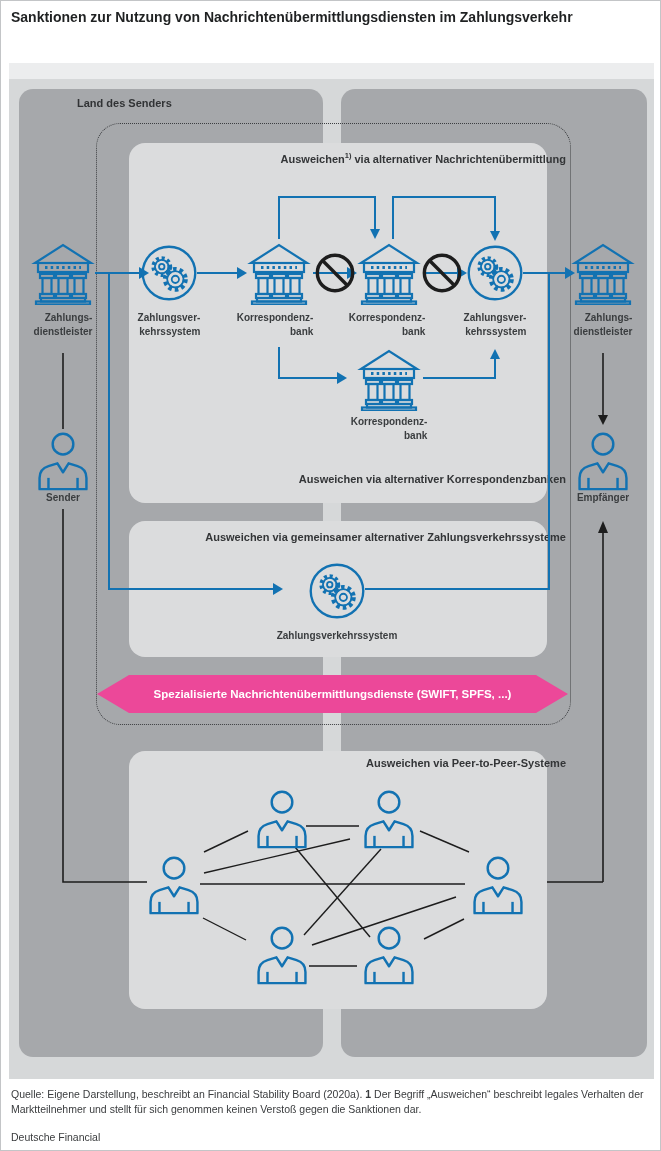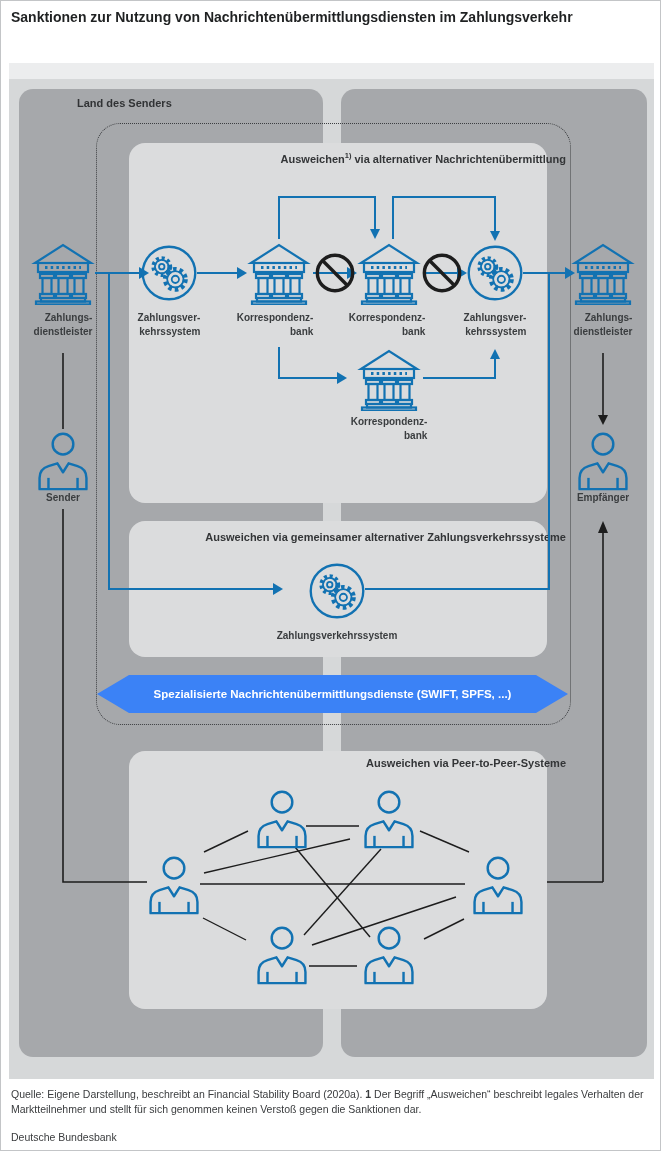--- a/index.html
+++ b/index.html
@@ -25,21 +25,21 @@
   .inner-box{background:#dbdcdd;border-radius:16px;left:128px;width:418px;}
   #box-messaging{top:142px;height:360px;}
   #box-systems{top:520px;height:136px;}
   #box-p2p{top:750px;height:258px;}
   .box-title{
     position:absolute;left:0;width:100%;text-align:right;
     font-size:11px;font-weight:bold;color:#333537;margin-left:19px;
   }
   sup{font-size:7.5px;}
   #banner{
-    left:96px;top:674px;width:471px;height:38px;background:#3b82f6;
+    left:96px;top:674px;width:471px;height:38px;background:#ec4899;
     clip-path:polygon(0 50%, 6.8% 0, 93.2% 0, 100% 50%, 93.2% 100%, 6.8% 100%);
     display:flex;align-items:center;justify-content:center;
     font-size:11.5px;font-weight:bold;color:#ffffff;z-index:8;
   }
   .lbl{
     position:absolute;transform:translateX(-50%);text-align:right;
     font-size:10px;line-height:1.35;color:#3a3d3f;white-space:pre-line;z-index:7;font-weight:bold;
   }
   #overlay{left:0;top:0;z-index:6;pointer-events:none;}
   #footer{
@@ -59,20 +59,21 @@
   <div class="abs panel-header" style="left:10px;top:8px;padding-left:48px;">Land des Senders</div>
 </div>
 <div class="abs panel" id="panel-right">
   <div class="abs panel-header" style="left:10px;top:8px;margin-top:45px;">Land des Empfängers</div>
 </div>
 
 <div class="abs" id="dashed-zone"></div>
 
 <div class="abs inner-box" id="box-messaging">
   <div class="box-title" style="top:8px;"><span>Ausweichen</span><sup>1)</sup><span> via alternativer Nachrichtenübermittlung</span></div>
+  <div class="box-title" style="top:330px;">Ausweichen via alternativer Korrespondenzbanken</div>
 </div>
 
 <div class="abs inner-box" id="box-systems">
   <div class="box-title" style="top:10px;">Ausweichen via gemeinsamer alternativer Zahlungsverkehrssysteme</div>
 </div>
 
 <div class="abs inner-box" id="box-p2p">
   <div class="box-title" style="top:6px;">Ausweichen via Peer-to-Peer-Systeme</div>
 </div>
 
@@ -214,13 +215,13 @@
   <use href="#person" x="572" y="430" width="60" height="60"></use>
   <use href="#person" x="251" y="788" width="60" height="60"></use>
   <use href="#person" x="358" y="788" width="60" height="60"></use>
   <use href="#person" x="143" y="854" width="60" height="60"></use>
   <use href="#person" x="467" y="854" width="60" height="60"></use>
   <use href="#person" x="251" y="924" width="60" height="60"></use>
   <use href="#person" x="358" y="924" width="60" height="60"></use>
 </svg>
 
 <div class="abs" id="footer"><span>Quelle: Eigene Darstellung, beschreibt an Financial Stability Board (2020a). </span><b>1</b><span> Der Begriff „Ausweichen“ beschreibt legales Verhalten der Marktteilnehmer und stellt für sich genommen keinen Verstoß gegen die Sanktionen dar.</span></div>
-<div class="abs" id="attribution">Deutsche Bundesbank</div>
+<div class="abs" id="attribution">Deutsche Financial</div>
 
 </body></html>

